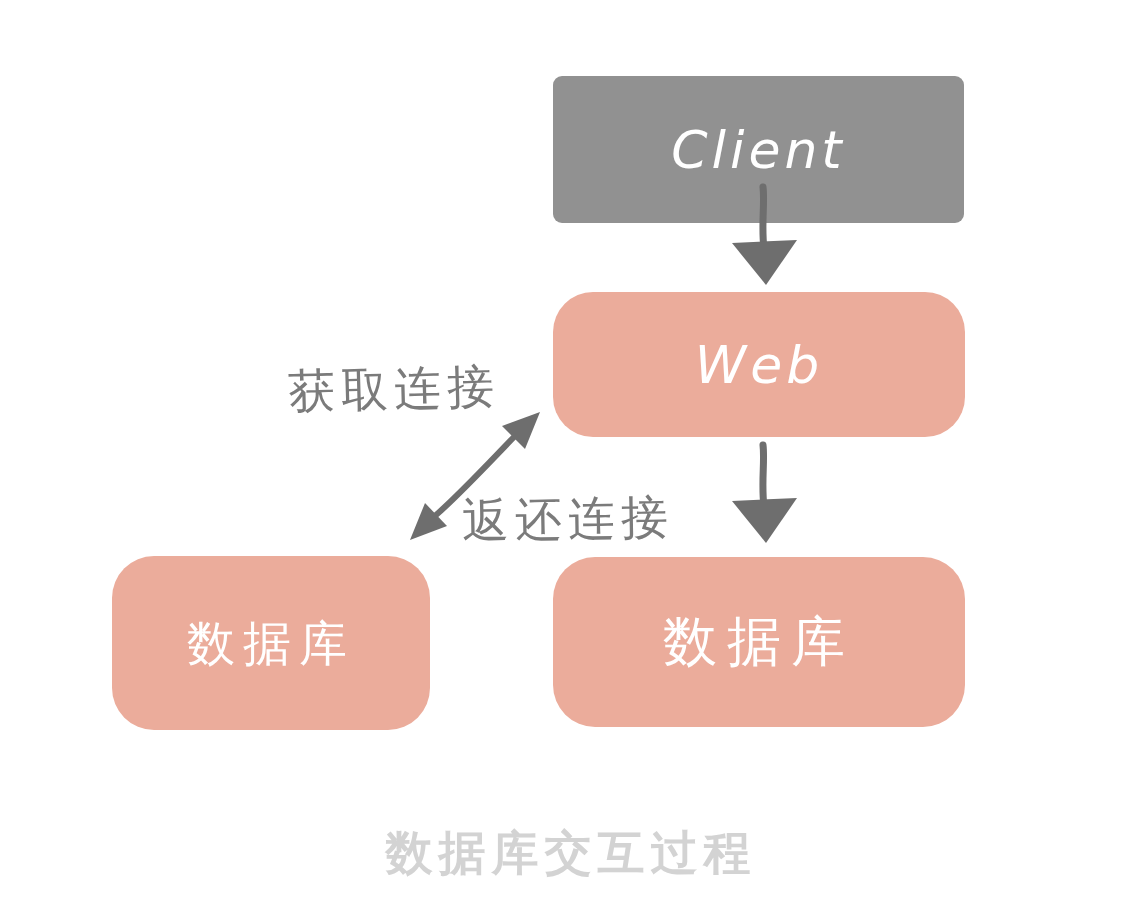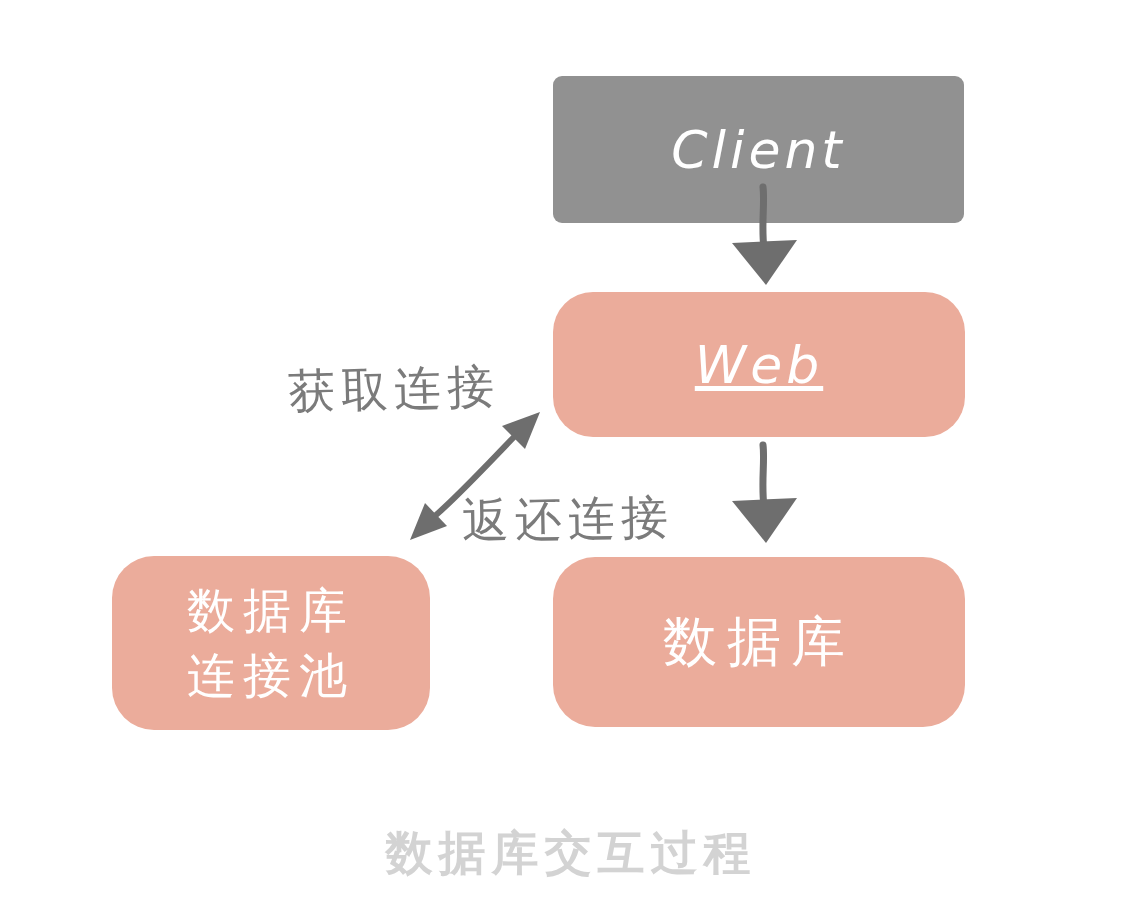--- a/index.html
+++ b/index.html
@@ -24,21 +24,21 @@
   .node-gray  { background: #919191; }
   .node-pink  { background: #ebac9b; }
   .node-client {
     left: 553px; top: 28px; width: 411px; height: 147px;
     border-radius: 9px;
     font-size: 52px; font-style: italic; letter-spacing: 4px; margin-top: 48px;
   }
   .node-web {
     left: 553px; top: 292px; width: 412px; height: 145px;
     border-radius: 40px;
-    font-size: 52px; font-style: italic; letter-spacing: 4px; text-decoration: underline;
+    font-size: 52px; font-style: italic; letter-spacing: 4px;
   }
   .node-database {
     left: 553px; top: 557px; width: 412px; height: 170px;
     border-radius: 42px;
     font-size: 54px; letter-spacing: 10px;
   }
   .node-pool {
     left: 112px; top: 556px; width: 318px; height: 174px;
     border-radius: 42px;
     font-size: 48px; letter-spacing: 8px; line-height: 1.35;
@@ -94,21 +94,20 @@
     <path d="M40 117 C 62 98, 88 70, 118 39" stroke="#6e6e6e" stroke-width="6" fill="none" stroke-linecap="round"></path>
     <polygon points="144,14 129,51 106,28" fill="#6e6e6e"></polygon>
     <polygon points="14,142 51,128 29,105" fill="#6e6e6e"></polygon>
   </svg>
 
   <div class="edge-label label-acquire">获取连接</div>
   <div class="edge-label label-release">返还连接</div>
 
   <div class="node node-pink node-pool">
     <span>数据库</span>
-    <span>连接池</span>
   </div>
 
   <div class="node node-pink node-database">
     <span>数据库</span>
   </div>
 
   <div class="diagram-title">数据库交互过程</div>
 
 </div>
 

